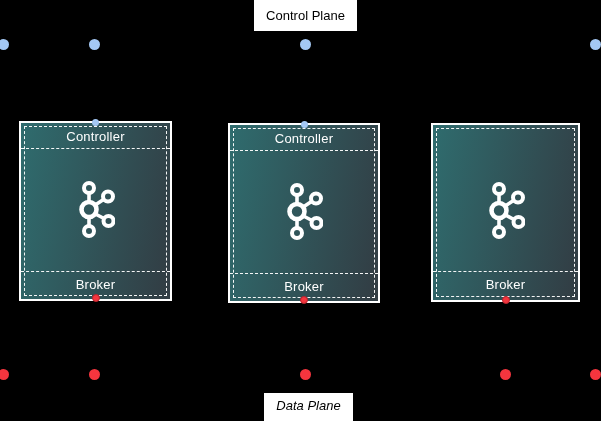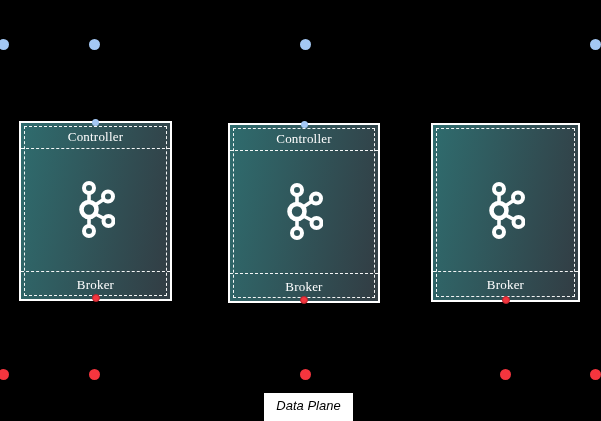--- a/index.html
+++ b/index.html
@@ -15,39 +15,39 @@
   .plane-label.data{left:264px;top:393px;width:89px;height:28px;line-height:26px;font-style:italic;}
   .dot{position:absolute;border-radius:50%;}
   .dot.big{width:11px;height:11px;}
   .dot.small{width:7px;height:7px;}
   .dot.blue{background:#a4c8f4;}
   .dot.red{background:#f5353e;}
   .dot.small.red{border:1px solid #b5242c;box-sizing:border-box;width:8px;height:8px;}
   .node{
     position:absolute;border:2.5px solid #ffffff;box-sizing:border-box;
     background:linear-gradient(100deg,#2f6c6e 0%,#323c43 100%);
-    font-family:Liberation Serif, serif;
   }
   .node-inner{position:absolute;inset:3px;border:1.4px dashed rgba(255,255,255,.95);}
   .sep{position:absolute;left:0;right:0;height:0;border-top:1.5px dashed rgba(255,255,255,.95);}
   .sep.controller{top:25px;}
   .sep.broker{top:148px;}
   .band-label{
     position:absolute;left:0;width:100%;text-align:center;color:#ffffff;
     font-size:13px;height:22px;line-height:22px;letter-spacing:.2px;
   }
   .band-label.controller{top:3px;}
   .band-label.broker{top:151px;}
   .kafka{position:absolute;left:50%;transform:translateX(-50%);top:57px;}
 </style>
 </head>
 <body>
 
 <div class="canvas">
 
+  <div class="plane-label control">Control Plane</div>
 
   <div class="dot big blue" style="left:-2px;top:38.5px;"></div>
   <div class="dot big blue" style="left:89px;top:38.5px;"></div>
   <div class="dot big blue" style="left:300px;top:38.5px;"></div>
   <div class="dot big blue" style="left:589.5px;top:38.5px;"></div>
 
   <div class="node" style="left:19px;top:121px;width:153px;height:180px;">
     <div class="node-inner"></div>
     <div class="band-label controller">Controller</div>
     <div class="sep controller"></div>

